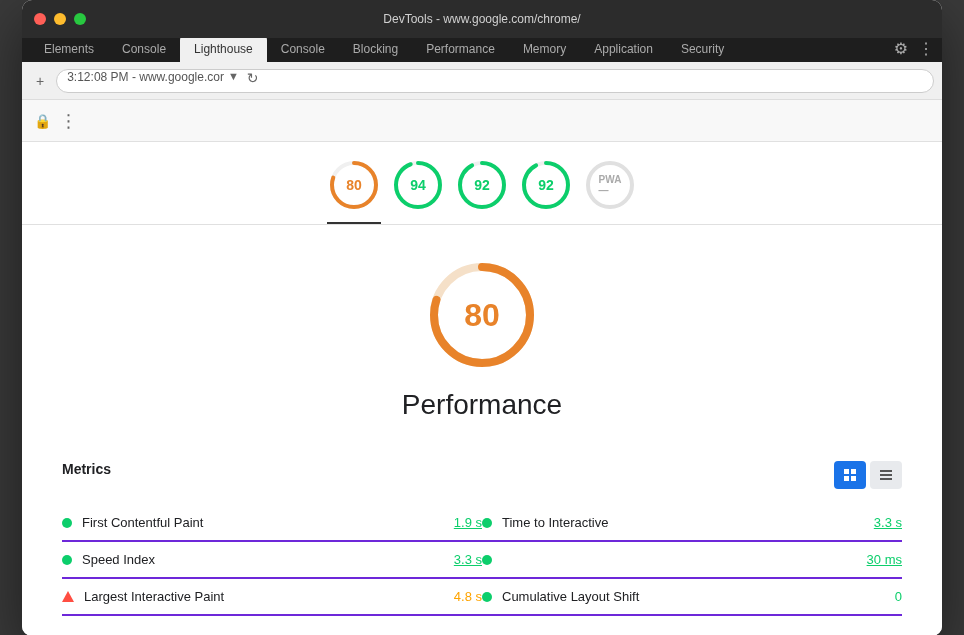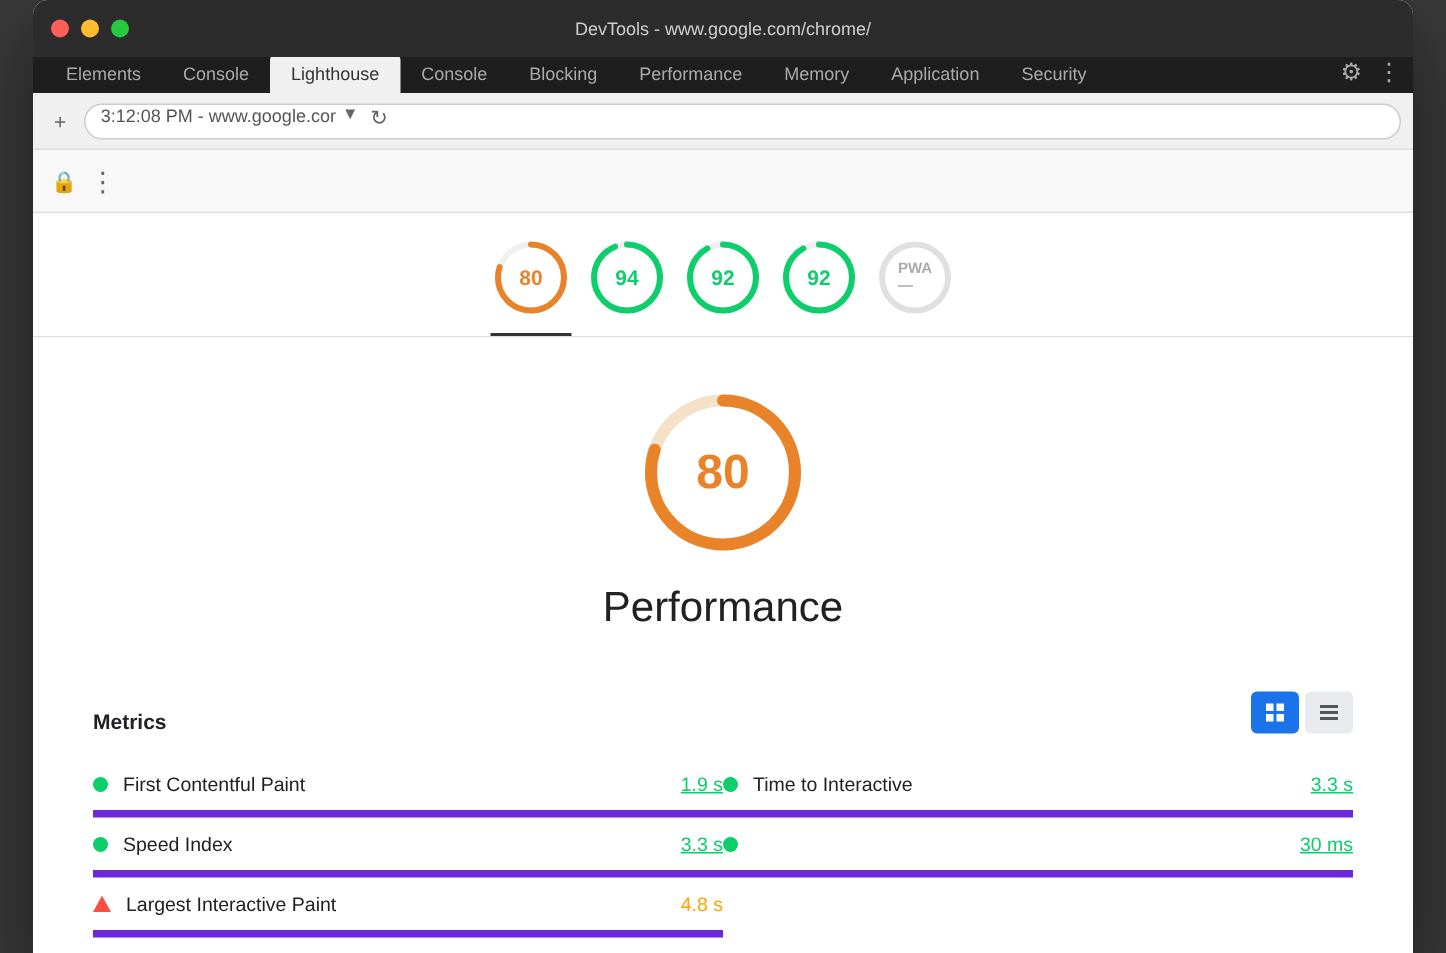--- a/index.html
+++ b/index.html
@@ -219,21 +219,21 @@
     }
     .section-title {
       font-size: 28px;
       font-weight: 500;
       color: #202124;
       margin-bottom: 20px;
     }
     
     .metrics-header {
       display: flex;
-      align-items: flex-end;
+      align-items: flex-start;
       justify-content: space-between;
       margin-bottom: 16px;
     }
     .metrics-label {
       font-size: 14px;
       font-weight: 600;
       color: #202124;
     }
     .view-toggle {
       display: flex;
@@ -261,21 +261,21 @@
     
     .metrics-grid {
       display: grid;
       grid-template-columns: 1fr 1fr;
       gap: 0;
     }
     .metric-row {
       display: flex;
       align-items: center;
       padding: 10px 0;
-      border-bottom: 5px solid #6d28d9;
+      border-bottom: 2px solid #6d28d9;
       gap: 10px;
     }
     .metric-dot {
       width: 10px;
       height: 10px;
       border-radius: 50%;
       flex-shrink: 0;
     }
     .metric-dot.green { background: #0cce6b; }
     .metric-triangle {
@@ -453,17 +453,22 @@
       <div>
         <div class="metric-row">
           <div class="metric-dot green"></div>
           <span class="metric-name">Time to Interactive</span>
           <span class="metric-value green">3.3 s</span>
         </div>
         <div class="metric-row">
           <div class="metric-dot green"></div>
           <span class="metric-value green">30 ms</span>
         </div>
+        <div class="metric-row">
+          <div class="metric-dot green"></div>
+          <span class="metric-name">Cumulative Layout Shift</span>
+          <span class="metric-value zero">0</span>
+        </div>
       </div>
     </div>
 
   </div>
 </div>
 
 </body></html>

